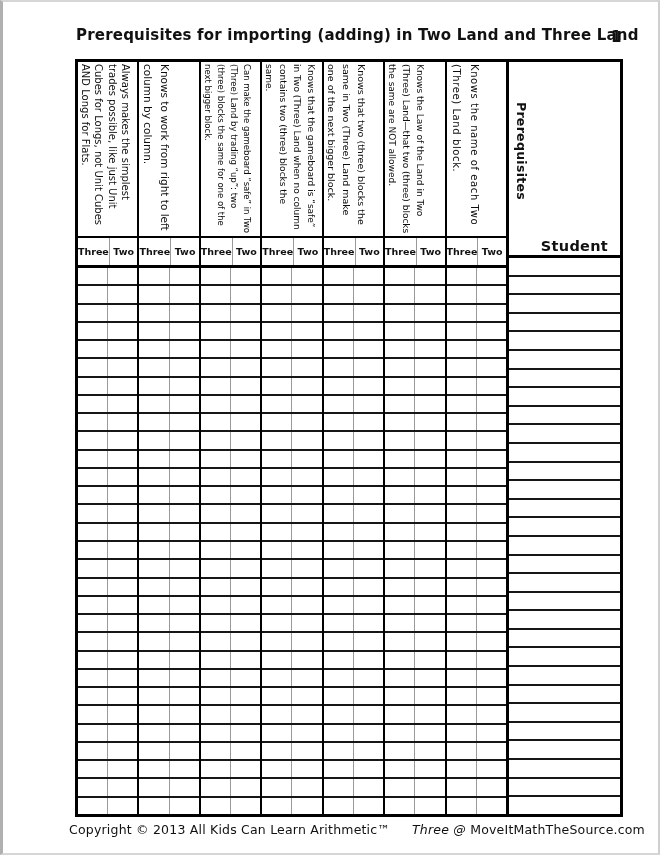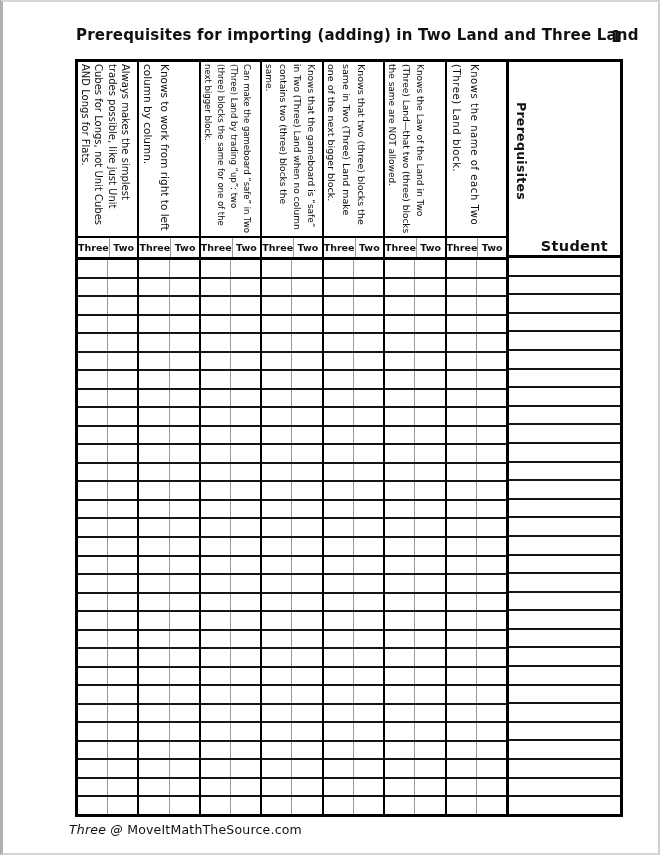--- a/index.html
+++ b/index.html
@@ -43,21 +43,21 @@
     color:#0d0d0d;
   }
   .c1 .vtext{font-size:10px;line-height:13.5px;}
   .c2 .vtext{font-size:10.5px;line-height:17px;padding-right:10px;}
   .c3 .vtext{font-size:8.5px;line-height:13px;}
   .c4 .vtext{font-size:9px;line-height:14px;}
   .c5 .vtext{font-size:9.5px;line-height:15px;}
   .c6 .vtext{font-size:9px;line-height:14px;}
   .c7 .vtext{font-size:10px;line-height:18px;letter-spacing:.6px;padding-right:8px;}
   .gsub{
-    height:22px;box-sizing:border-box;border-bottom:3px solid #000;
+    height:30px;box-sizing:border-box;border-bottom:3px solid #000;
     display:flex;align-items:center;
   }
   .subcell{
     flex:1;text-align:center;font-size:9.5px;font-weight:bold;
     height:100%;display:flex;align-items:center;justify-content:center;
     box-sizing:border-box;
   }
   .subcell.left{border-right:1px solid #9a9a9a;}
   .grows,.srows{flex:1;display:flex;flex-direction:column;}
   .row{flex:1;display:flex;border-bottom:2px solid #161616;box-sizing:border-box;}
@@ -1114,16 +1114,17 @@
           </div>
           <div class="row">
             <span class="cell"></span>
           </div>
         </div>
     </div>
 
   </div>
 
   <div class="footer">
+    <span class="copy-part">Copyright © 2013 All Kids Can Learn Arithmetic™</span>
     <span class="free-part"><em>Three @</em>&nbsp;<span>MoveItMathTheSource.com</span></span>
   </div>
 
 </div>
 
 </body></html>

